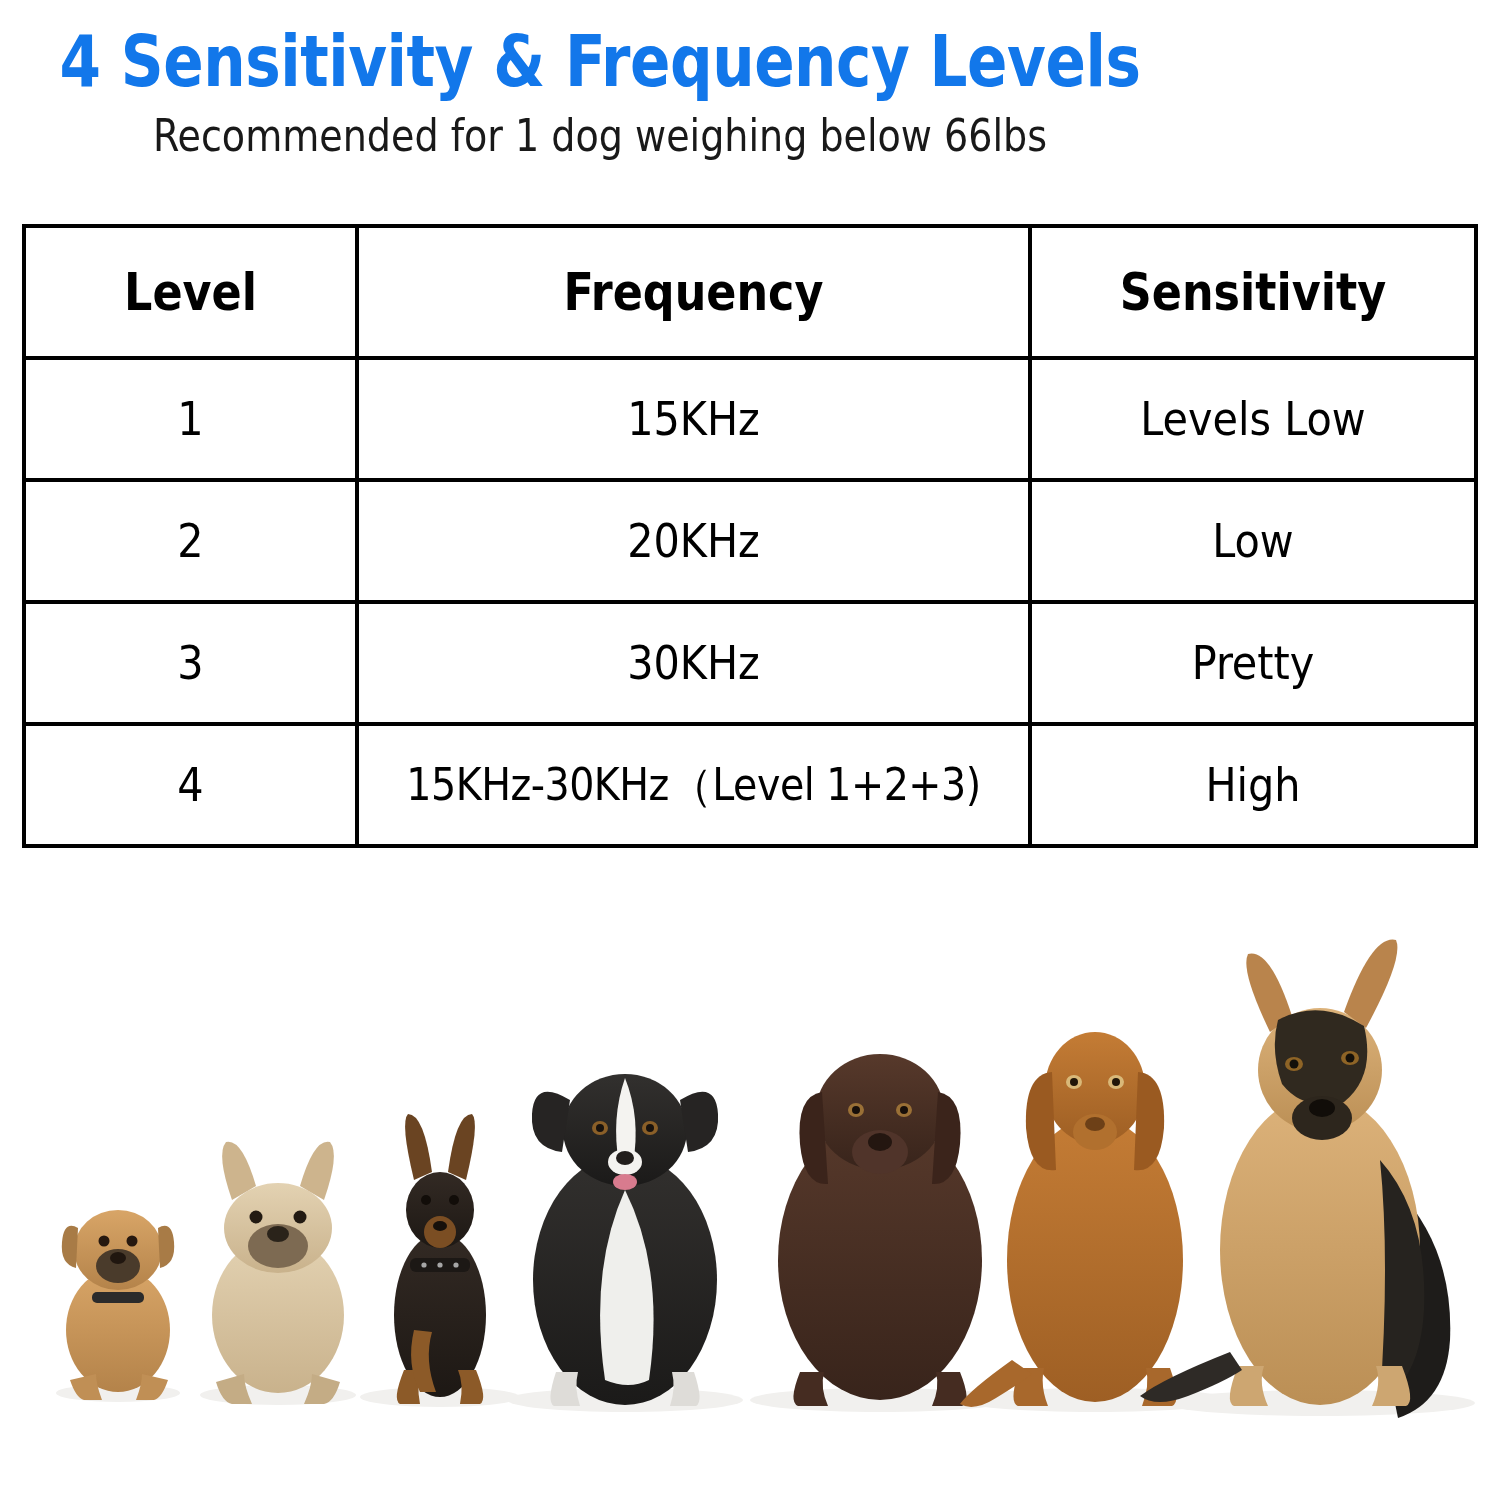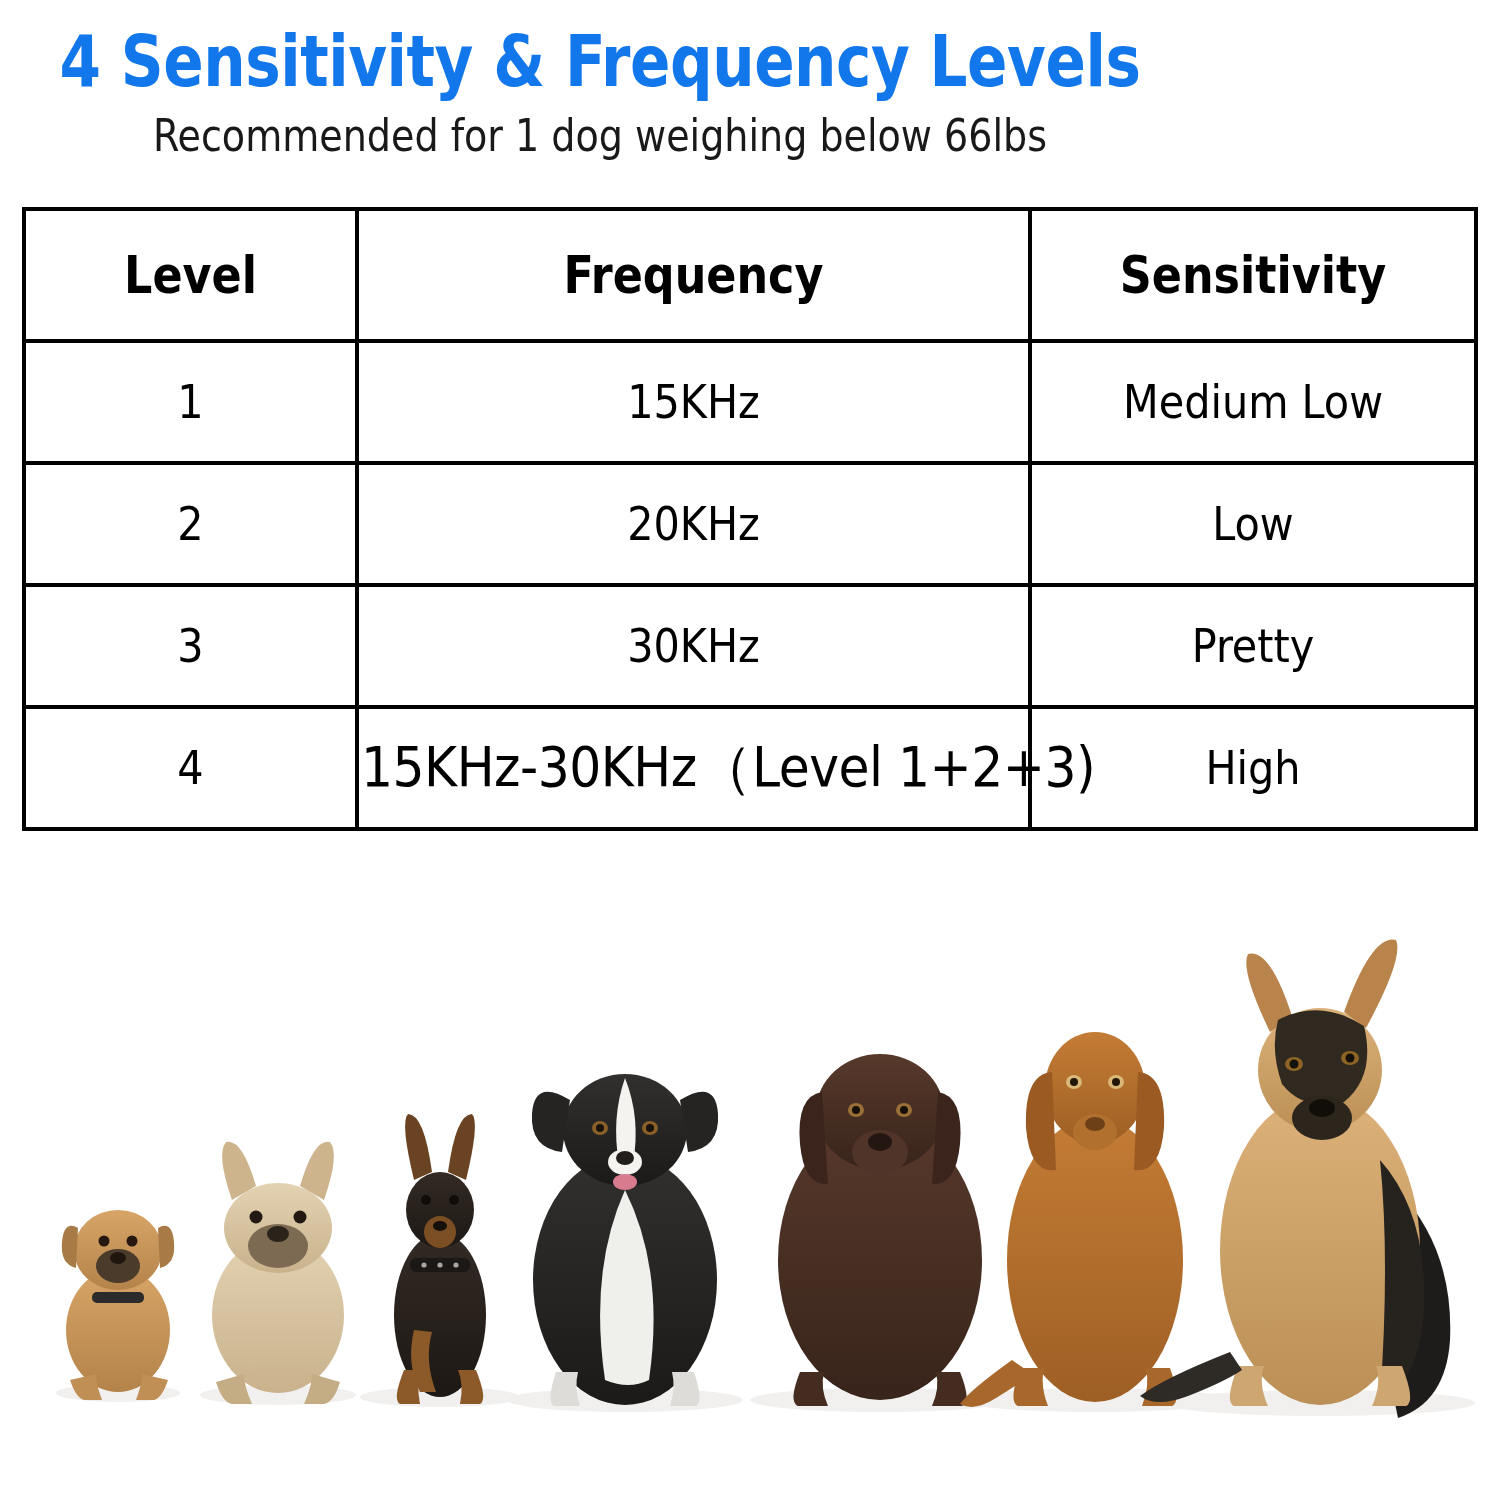--- a/index.html
+++ b/index.html
@@ -28,21 +28,21 @@
     font-size:45px;
     line-height:52px;
     color:#191919;
     transform:scaleX(0.94);
     transform-origin:center;
     padding-top:10px;
     white-space:nowrap;
   }
 
   
-  .tbl-wrap { position:absolute; left:22px; top:207px; width:1172px; height:622px; }
+  .tbl-wrap { position:absolute; left:22px; top:224px; width:1172px; height:622px; }
   table.levels {
     width:1452px; height:622px;
     border-collapse:collapse;
     table-layout:fixed;
   }
   table.levels td, table.levels th {
     border:4px solid #000;
     text-align:center;
     vertical-align:middle;
     padding:0 2px;
@@ -61,21 +61,21 @@
     transform:scaleX(0.95);
   }
   table.levels tbody td {
     height:122px;
     font-family:"DejaVu Sans Condensed","Liberation Sans Narrow","Liberation Sans", sans-serif;
     font-weight:300;
     font-size:46px;
     white-space:nowrap;
   }
   table.levels tbody td.freq-long {
-    font-size:56px;
+    font-size:44px;
     letter-spacing:-0.5px;
   }
 
   
   .dogs { position:absolute; left:0; top:860px; width:1500px; height:600px; }
   .dogs svg { display:block; width:1500px; height:600px; }
   .ground-shadow { fill:#f1f0ee; }
 </style>
 </head>
 <body>
@@ -98,21 +98,21 @@
         <tr>
           <th>Level</th>
           <th>Frequency</th>
           <th>Sensitivity</th>
         </tr>
       </thead>
       <tbody>
         <tr>
           <td>1</td>
           <td>15KHz</td>
-          <td>Medium Low</td>
+          <td>Levels Low</td>
         </tr>
         <tr>
           <td>2</td>
           <td>20KHz</td>
           <td>Low</td>
         </tr>
         <tr>
           <td>3</td>
           <td>30KHz</td>
           <td>Pretty</td>

